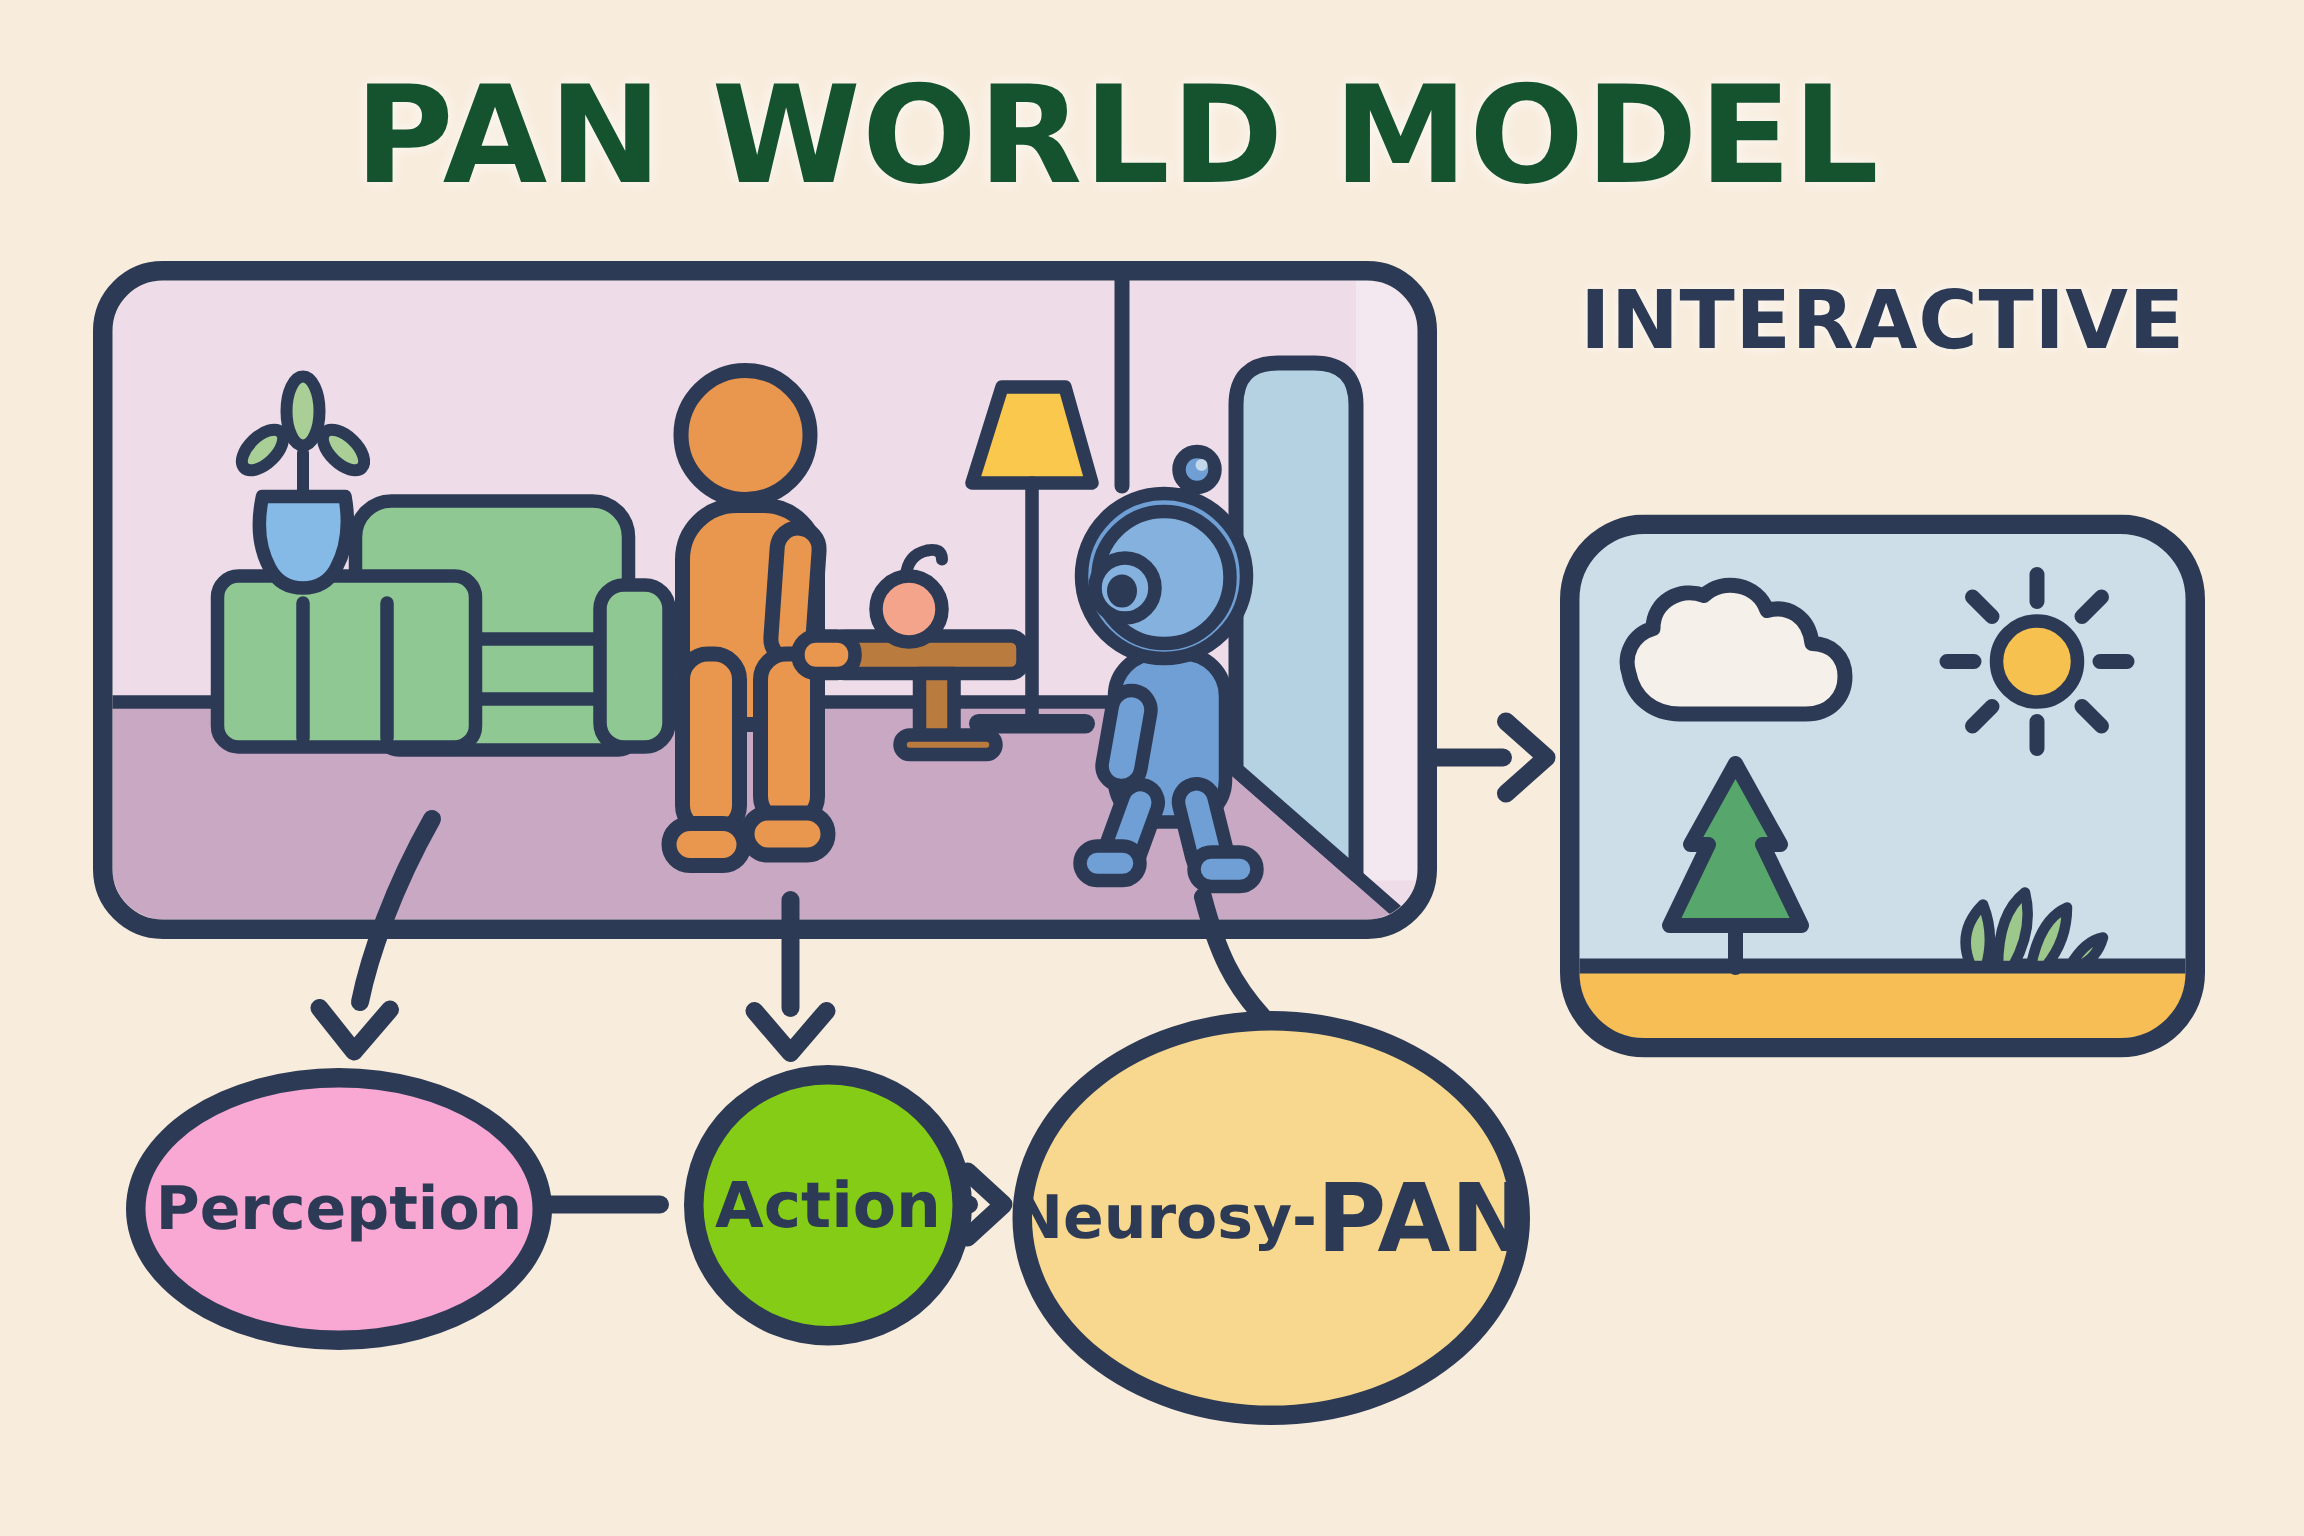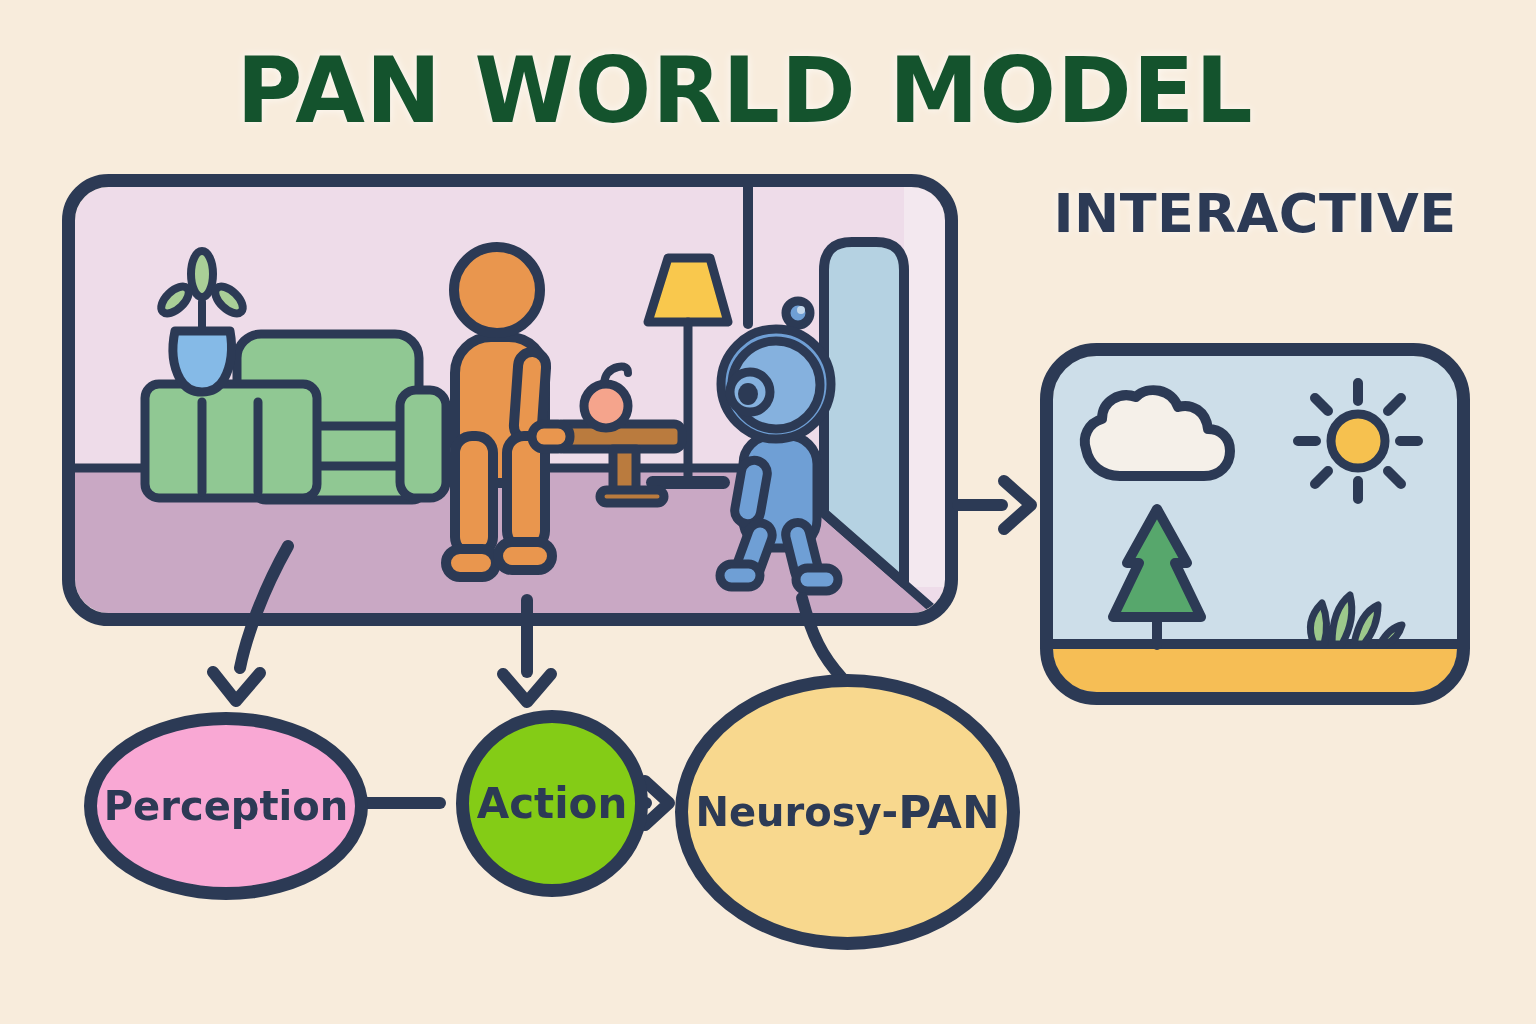--- a/index.html
+++ b/index.html
@@ -23,21 +23,21 @@
   .arrows-svg{left:0;top:0;pointer-events:none;z-index:5;}
   .node{
     position:absolute;box-sizing:border-box;border:13px solid #2c3a55;
     border-radius:50%;display:flex;flex-direction:row;align-items:center;
     justify-content:center;text-align:center;z-index:10;font-weight:bold;
   }
   .node-perception{left:84px;top:712px;width:284px;height:188px;background:#f9a8d4;font-size:40px;}
   .node-action{left:456px;top:710px;width:192px;height:187px;background:#84cc16;font-size:42px;}
   .node-pan{left:675px;top:674px;width:345px;height:276px;background:#f8d88e;}
   .pan-line{font-size:40px;line-height:1.2;}
-  .pan-big{font-size:45px;line-height:1.1;margin-top:2px;}
+  .pan-big{font-size:63px;line-height:1.1;margin-top:2px;}
 </style>
 </head>
 <body>
 
 <div class="canvas">
 
   <div class="title">PAN WORLD MODEL</div>
 
   <svg class="scene-svg" width="896" height="452" viewBox="0 0 896 452">
     <defs>

